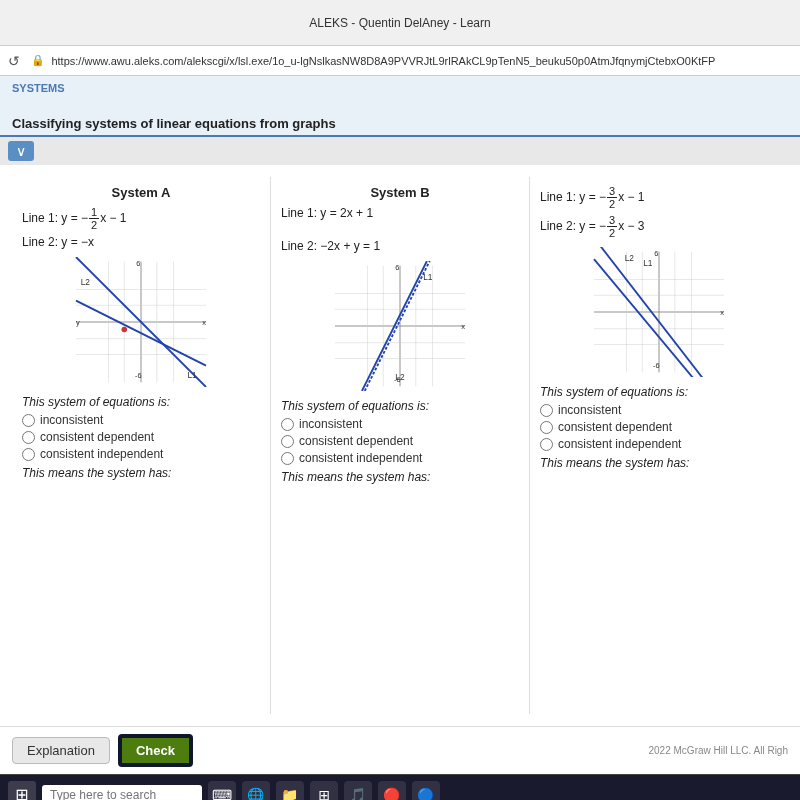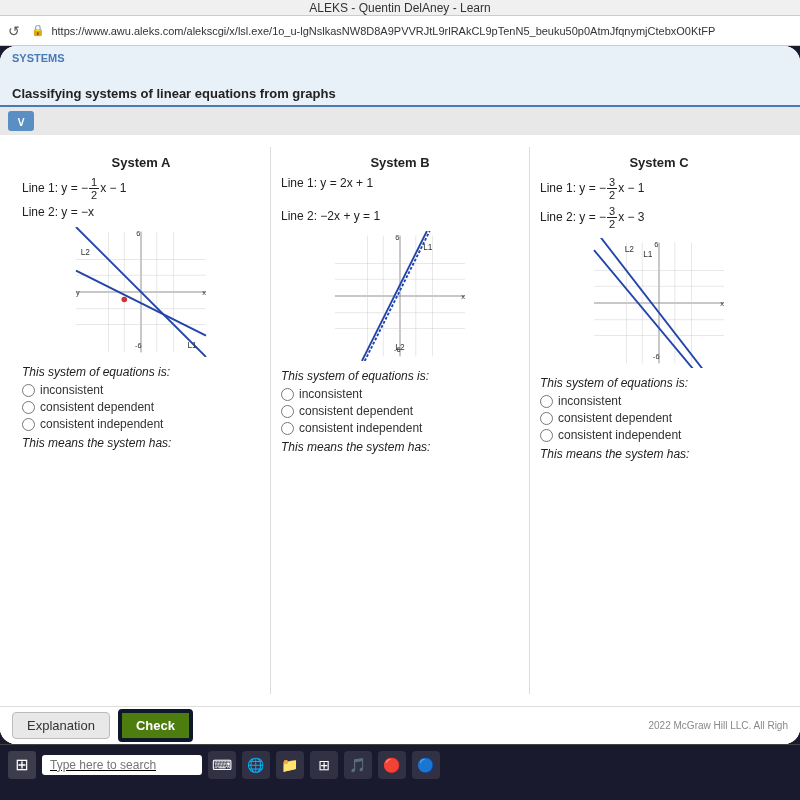--- a/index.html
+++ b/index.html
@@ -8,21 +8,21 @@
       height: 800px;
       overflow: hidden;
       background: #1a1a2e;
       font-family: Arial, sans-serif;
       font-size: 13px;
     }
 
     
     .browser-title-bar {
       background: #f0f0f0;
-      height: 16px;
+      height: 46px;
       display: flex;
       align-items: center;
       justify-content: center;
       font-size: 12px;
       color: #333;
       border-bottom: 1px solid #ccc;
     }
     .browser-address-bar {
       background: #fff;
       height: 30px;
@@ -43,21 +43,20 @@
     .lock-icon { color: #666; font-size: 11px; }
     .reload-icon { color: #555; font-size: 14px; cursor: pointer; margin-right: 6px; }
 
     
     .main-content {
       background: #fff;
       height: calc(800px - 62px - 40px);
       overflow: hidden;
       display: flex;
       flex-direction: column;
-      border-radius: 16px;
     }
 
     
     .aleks-header {
       background: #e8f0f8;
       padding: 6px 12px 4px 12px;
       border-bottom: 2px solid #4a7ab5;
     }
     .aleks-header .systems-label {
       color: #4a7ab5;
@@ -186,21 +185,21 @@
     }
 
     
     .bottom-bar {
       background: #fff;
       border-top: 1px solid #ddd;
       padding: 6px 12px;
       display: flex;
       align-items: center;
       justify-content: space-between;
-      height: 38px;
+      height: 48px;
     }
     .bottom-left { display: flex; gap: 8px; align-items: center; }
     .btn-explanation {
       background: #e8e8e8;
       border: 1px solid #bbb;
       border-radius: 4px;
       padding: 5px 14px;
       font-size: 13px;
       cursor: pointer;
       color: #333;
@@ -396,21 +395,20 @@
           </label>
           <label class="radio-option">
             <input type="radio" name="systemB" style="">
             <span>consistent independent</span>
           </label>
         </div>
         <div class="means-text">This means the system has:</div>
       </div>
 
       <div class="system-column">
-        <div class="system-title">System C</div>
 
         <div class="equation-line">
           Line 1: y = −<span class="fraction">
               <span class="num">3</span>
               <span class="den">2</span>
             </span>x − 1
         </div>
         <div class="equation-line">
           Line 2: y = −<span class="fraction">
               <span class="num">3</span>

